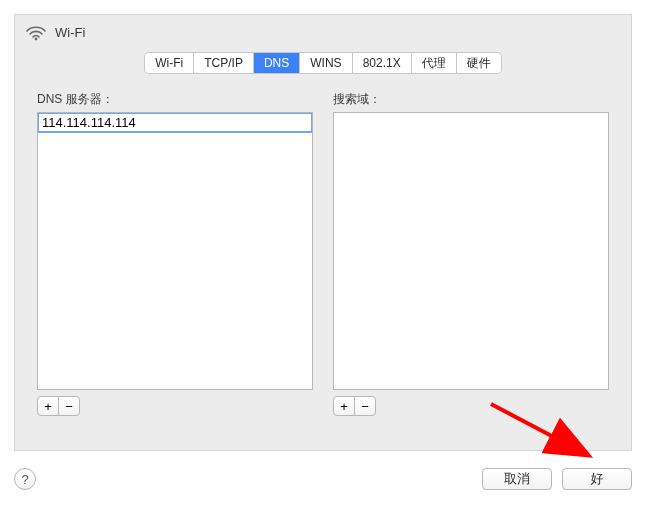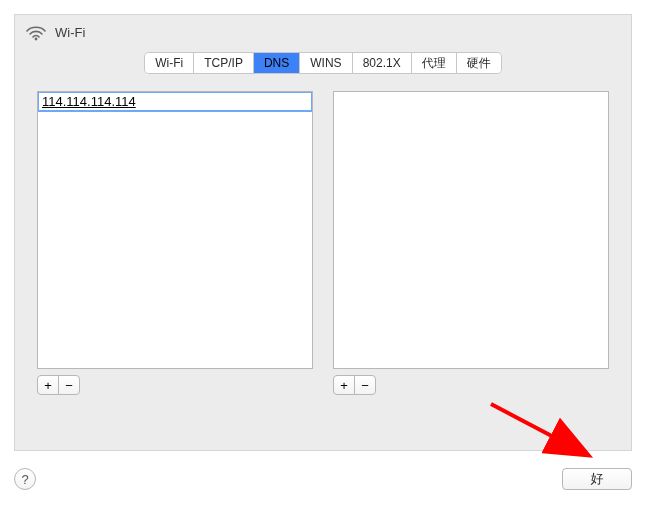--- a/index.html
+++ b/index.html
@@ -51,21 +51,21 @@
     padding: 0 10px;
     font-size: 12px;
     color: #2b2b2b;
     height: 20px;
     line-height: 20px;
     cursor: default;
   }
   .tab:last-child { border-right: none; text-align: center; }
   .tab.active {
     background: #3c82f6;
-    color: #000000;
+    color: #ffffff;
   }
   .content {
     display: flex;
     gap: 20px;
     padding: 0 22px;
   }
   .col { flex: 1; display: flex; flex-direction: column; }
   .col-label {
     font-size: 12px;
     color: #3b3b3b;
@@ -81,21 +81,20 @@
     border: 2px solid #6fa8f7;
     margin: -1px -1px 0 -1px;
   }
   .edit-input {
     width: 100%;
     border: none;
     outline: none;
     font-size: 13px;
     padding: 1px 3px;
     font-family: inherit;
-    text-decoration: underline;
   }
   .list-footer {
     display: flex;
     align-items: center;
     margin-top: 6px;
     gap: 10px;
   }
   .pm-group {
     display: inline-flex;
   }
@@ -185,48 +184,51 @@
       <button class="tab active">DNS</button>
       <button class="tab">WINS</button>
       <button class="tab">802.1X</button>
       <button class="tab">代理</button>
       <button class="tab">硬件</button>
     </div>
   </div>
 
   <div class="content">
     <div class="col">
+      <div class="col-label">DNS 服务器：</div>
       <div class="listbox">
         <div class="edit-row">
           <input class="edit-input" type="text" value="114.114.114.114" style="">
         </div>
       </div>
       <div class="list-footer">
         <div class="pm-group">
           <button class="pm-btn">+</button>
           <button class="pm-btn">−</button>
         </div>
       </div>
     </div>
 
     <div class="col">
+      <div class="col-label">搜索域：</div>
       <div class="listbox"></div>
       <div class="list-footer">
         <div class="pm-group">
           <button class="pm-btn">+</button>
           <button class="pm-btn">−</button>
         </div>
       </div>
     </div>
   </div>
 </div>
 
 <div class="bottom-bar">
   <div class="help-btn">?</div>
   <div class="spacer"></div>
+  <button class="btn">取消</button>
   <button class="btn">好</button>
 </div>
 
 <svg class="arrow" width="120" height="70">
   <defs>
     <marker id="ah" markerWidth="12" markerHeight="10" refX="10" refY="5" orient="auto">
       <polygon points="0,0 12,5 0,10" fill="#ff0000"></polygon>
     </marker>
   </defs>
   <line x1="5" y1="5" x2="100" y2="55" stroke="#ff0000" stroke-width="4" marker-end="url(#ah)"></line>

